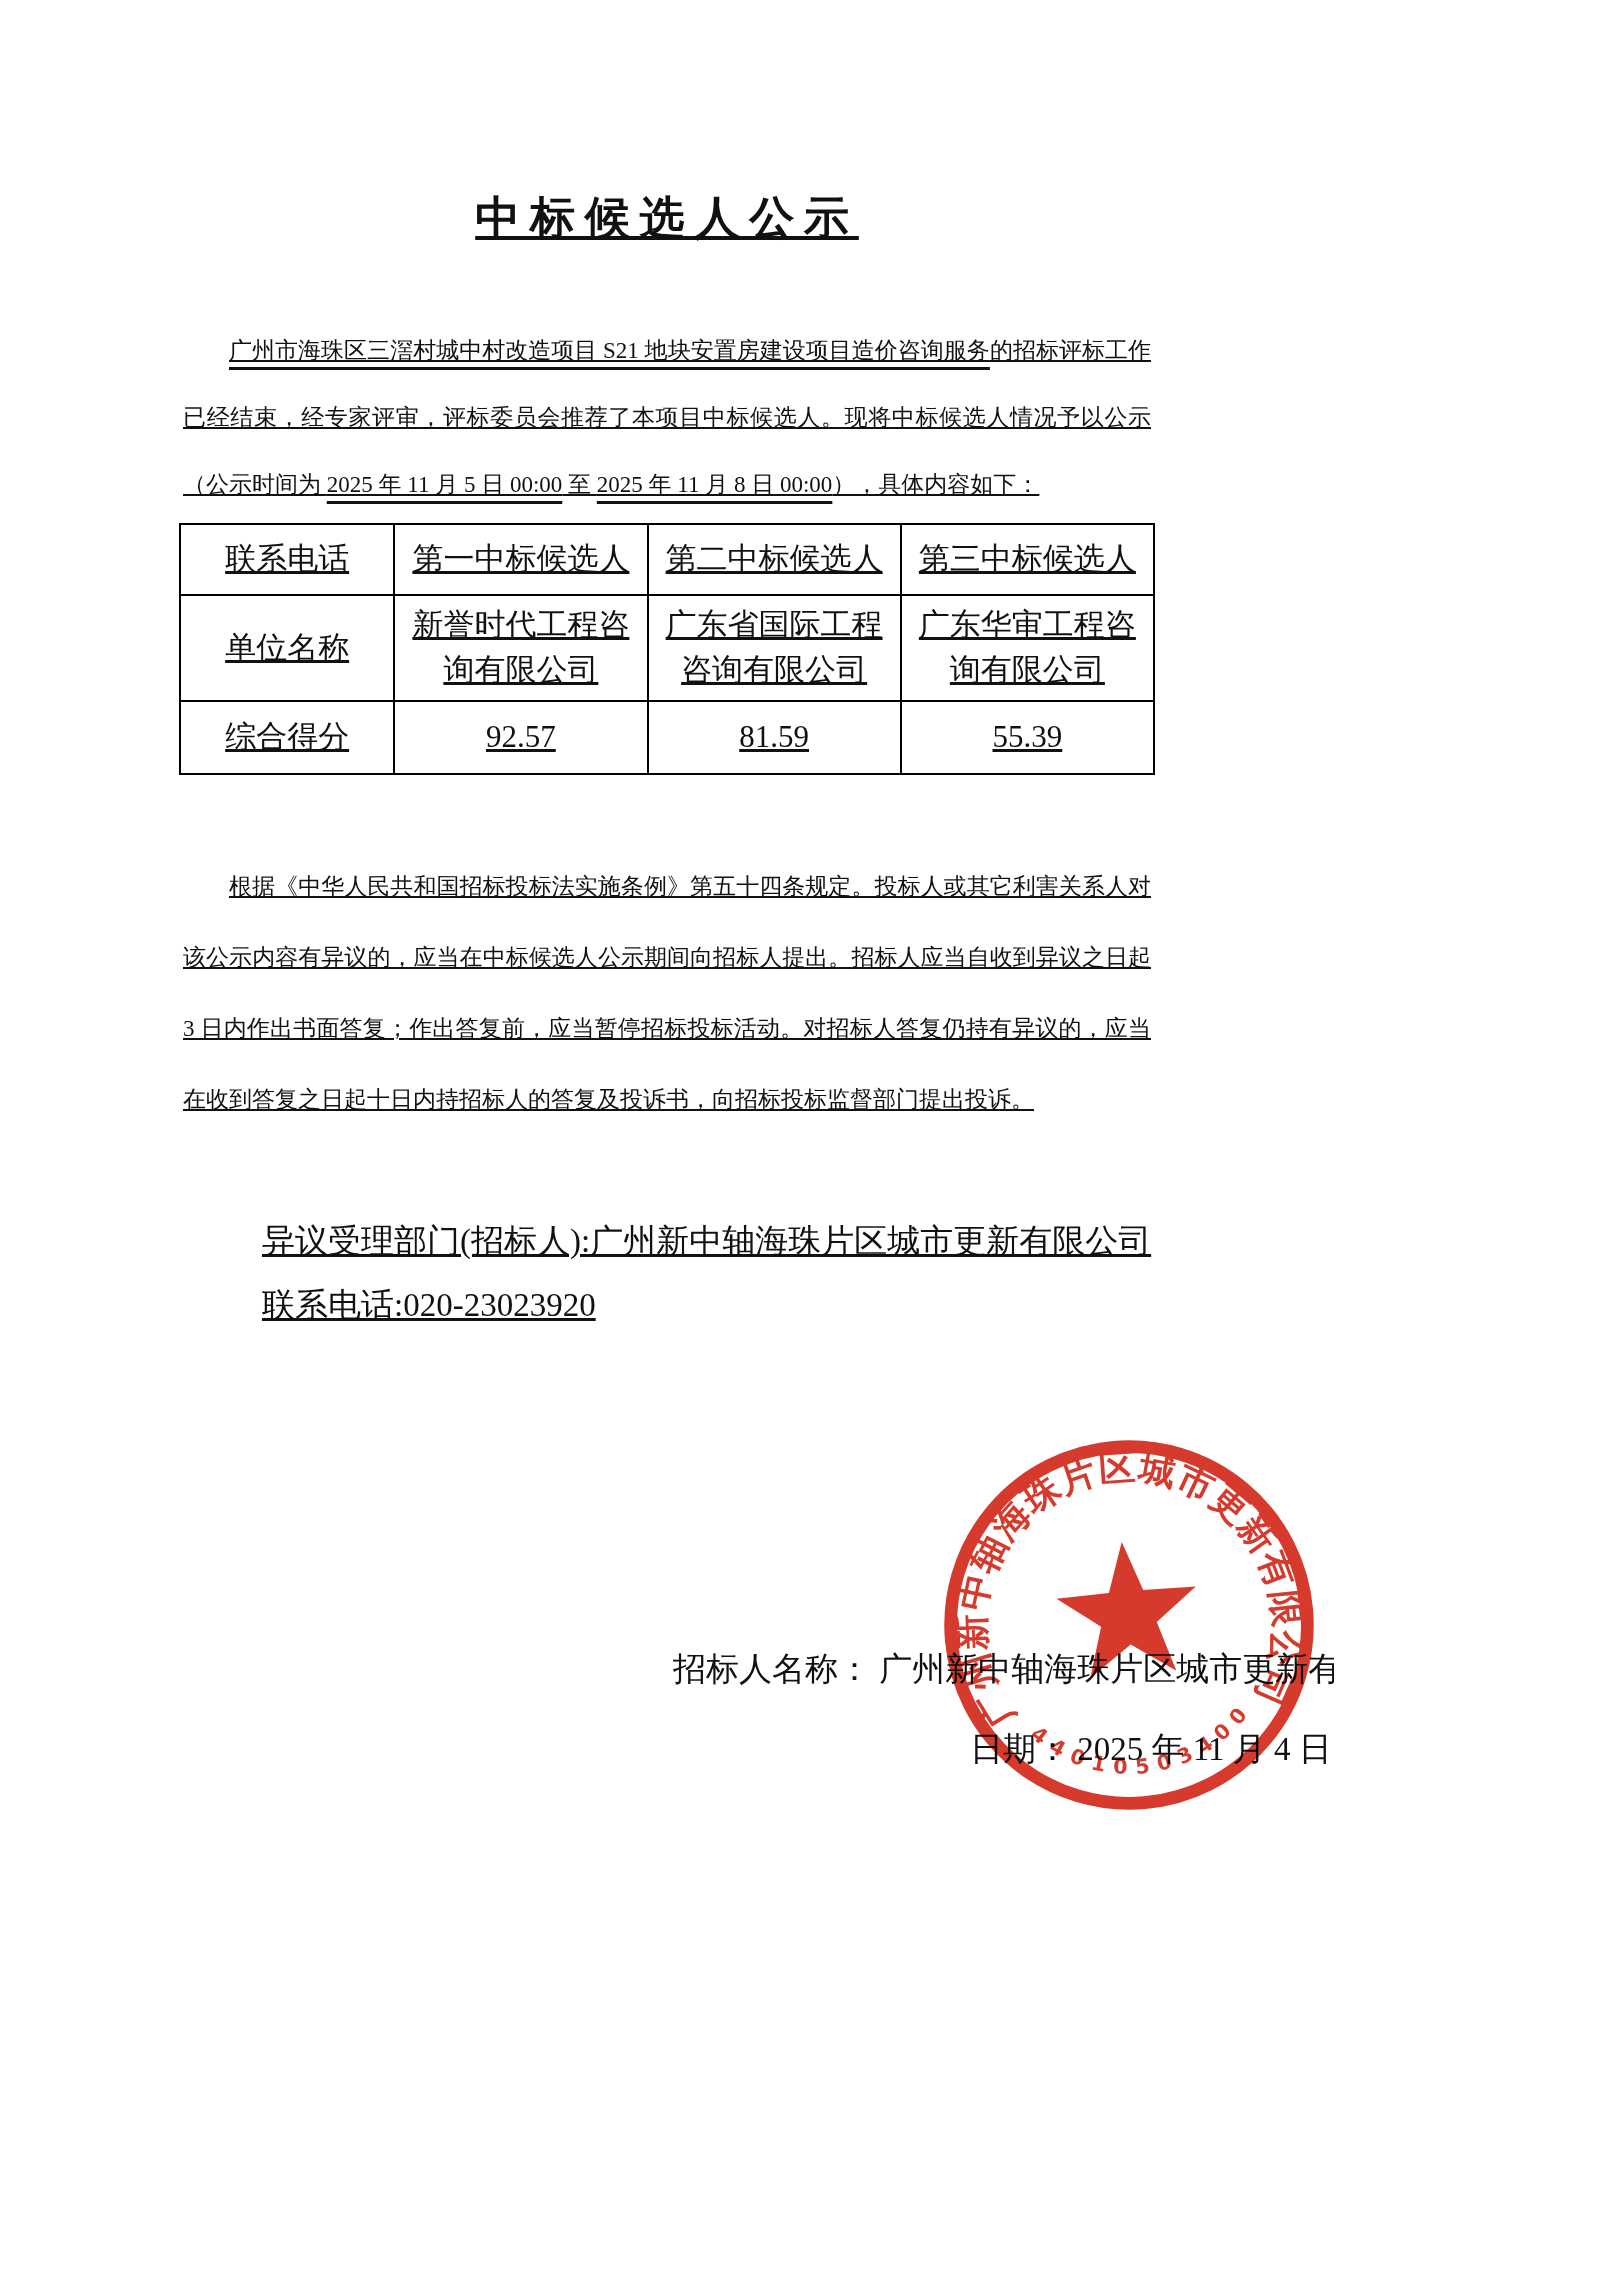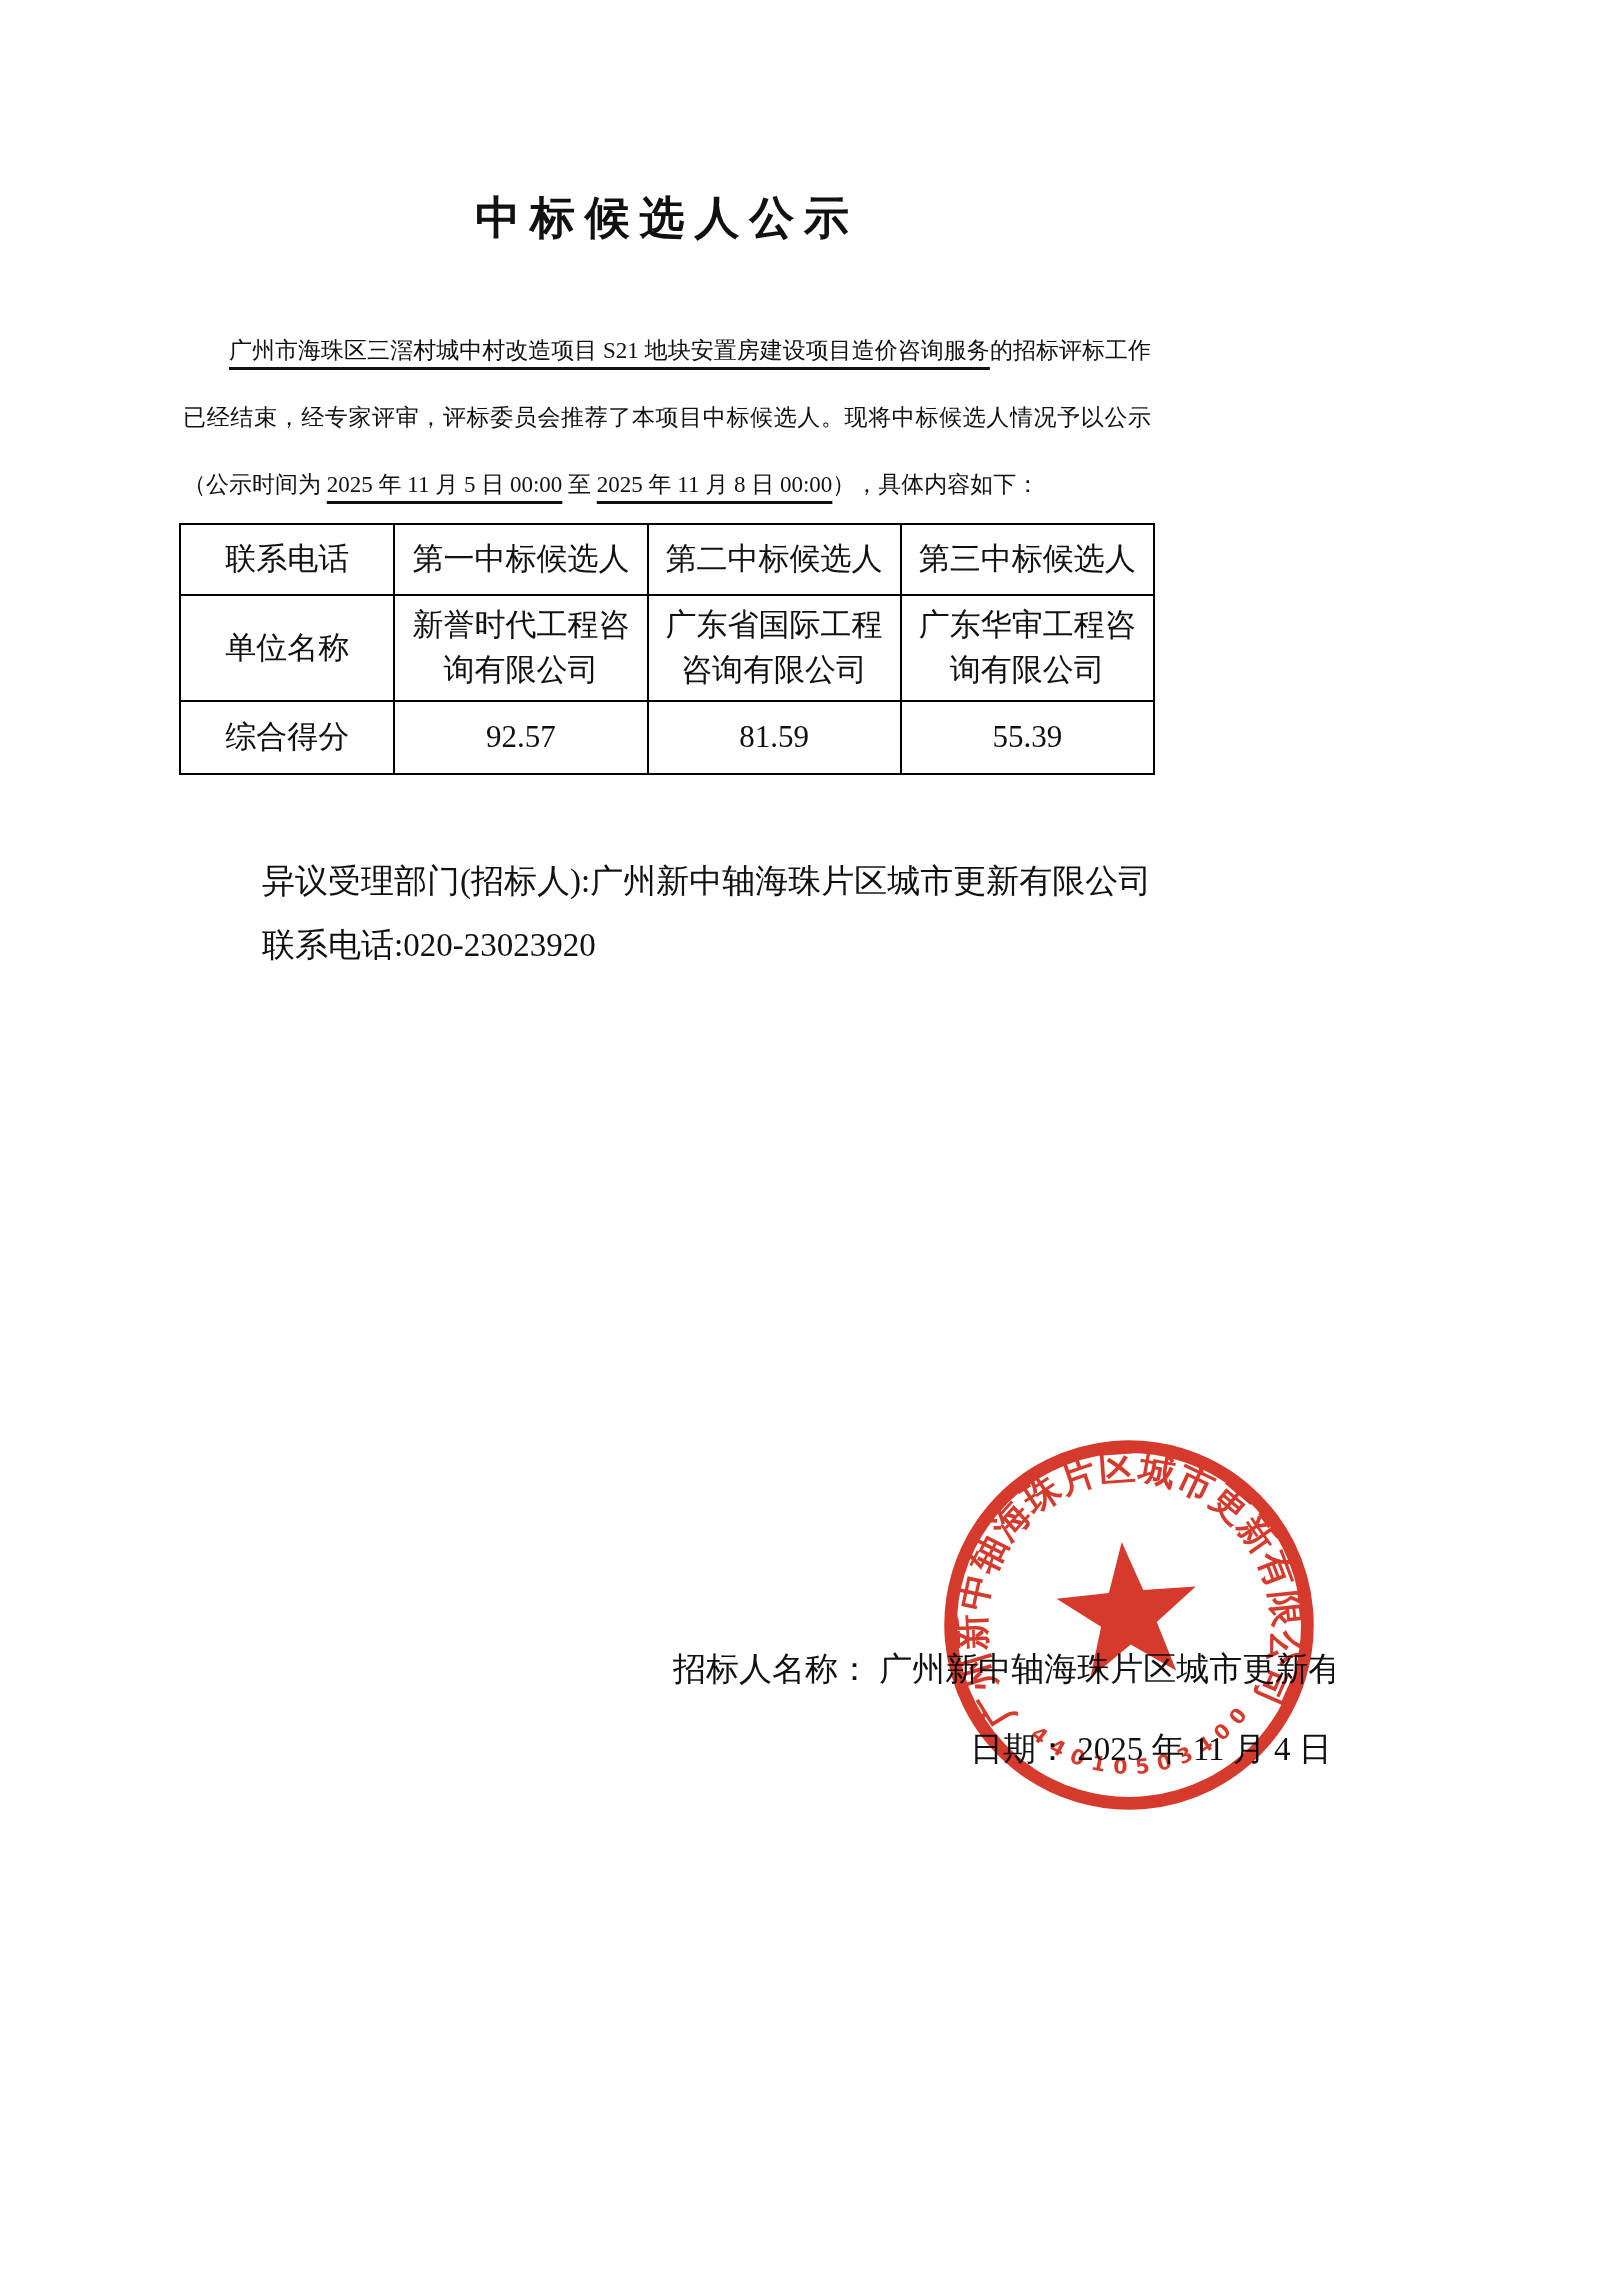--- a/index.html
+++ b/index.html
@@ -3,20 +3,21 @@
 <meta charset="utf-8">
 <style>
   html,body { margin:0; padding:0; background:#ffffff; }
   .page {
     position:relative;
     width:1334px; height:2293px;
     background:#ffffff;
     font-family:"Liberation Serif","DejaVu Serif",serif;
     color:#111111;
     overflow:hidden;
+    text-decoration:underline;
   }
   .content { padding:194px 179px 0 179px; }
   .doc-title {
     margin:0 0 73px 0;
     text-align:center;
     font-size:45px;
     font-weight:bold;
     letter-spacing:9.8px;
     line-height:1.1;
   }
@@ -118,20 +119,21 @@
       </tr>
       <tr class="r4">
         <td>综合得分</td>
         <td>92.57</td>
         <td>81.59</td>
         <td>55.39</td>
       </tr>
     </tbody>
       </table>
 
+    <p class="para legal">根据《中华人民共和国招标投标法实施条例》第五十四条规定。投标人或其它利害关系人对该公示内容有异议的，应当在中标候选人公示期间向招标人提出。招标人应当自收到异议之日起 3 日内作出书面答复；作出答复前，应当暂停招标投标活动。对招标人答复仍持有异议的，应当在收到答复之日起十日内持招标人的答复及投诉书，向招标投标监督部门提出投诉。</p>
 
     <div class="contact">
       <div>异议受理部门(招标人):广州新中轴海珠片区城市更新有限公司</div>
       <div>联系电话:020-23023920</div>
     </div>
   </div>
 
   <div class="sig-tenderer">招标人名称： 广州新中轴海珠片区城市更新有限公司</div>
   <div class="sig-date">日期： 2025 年 11 月 4 日</div>
 

